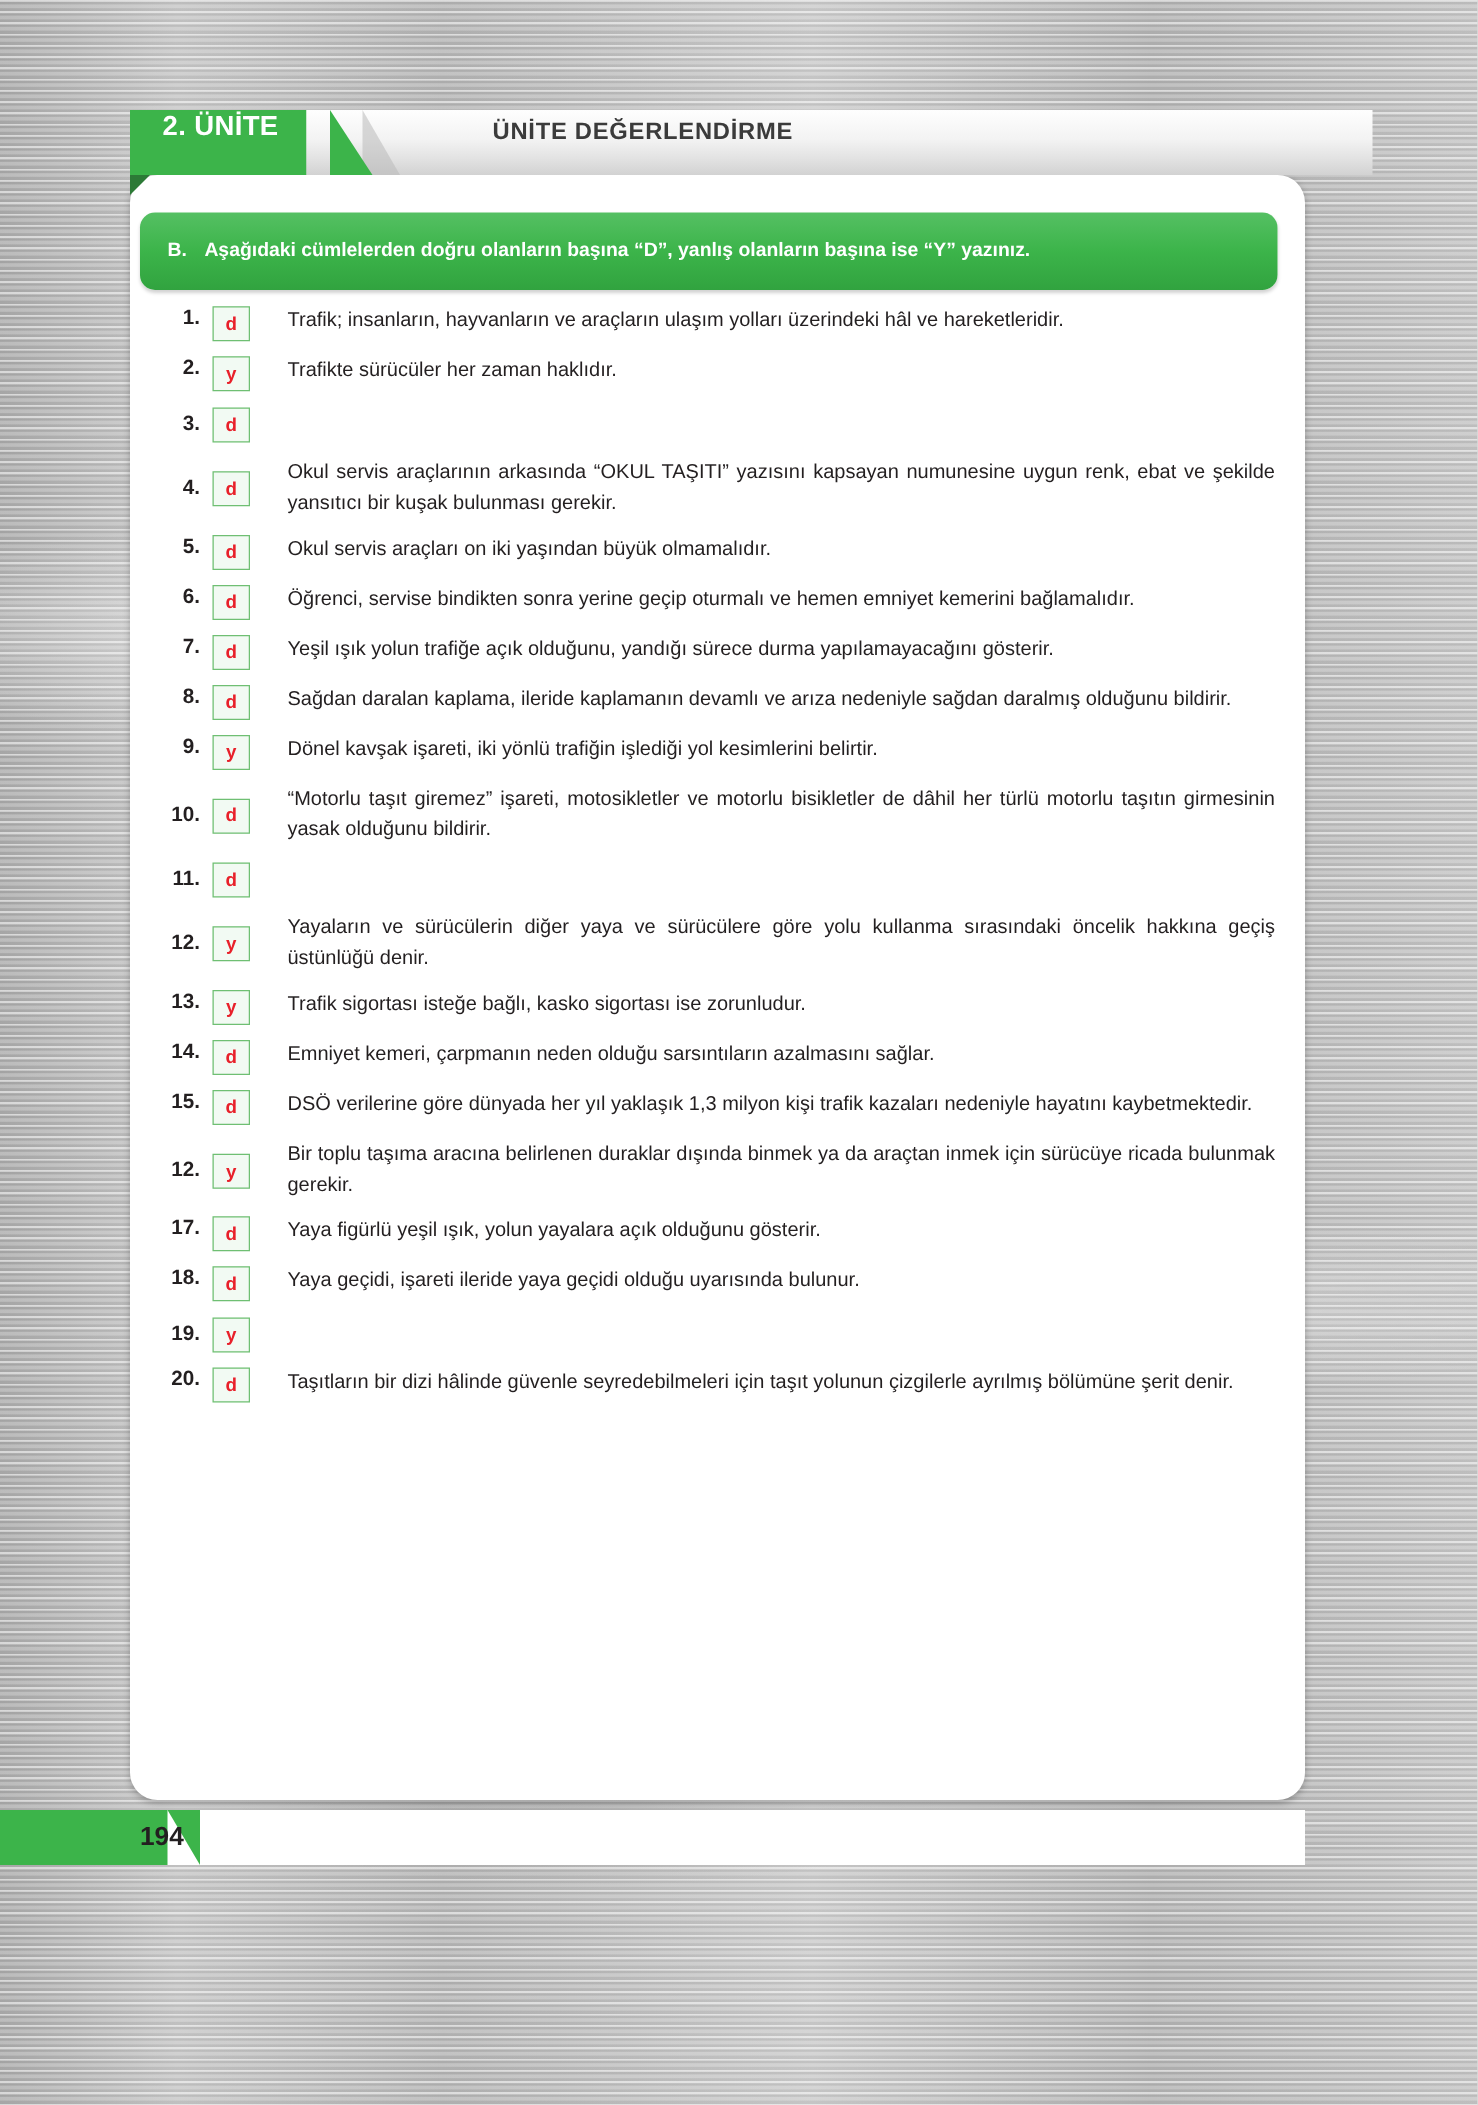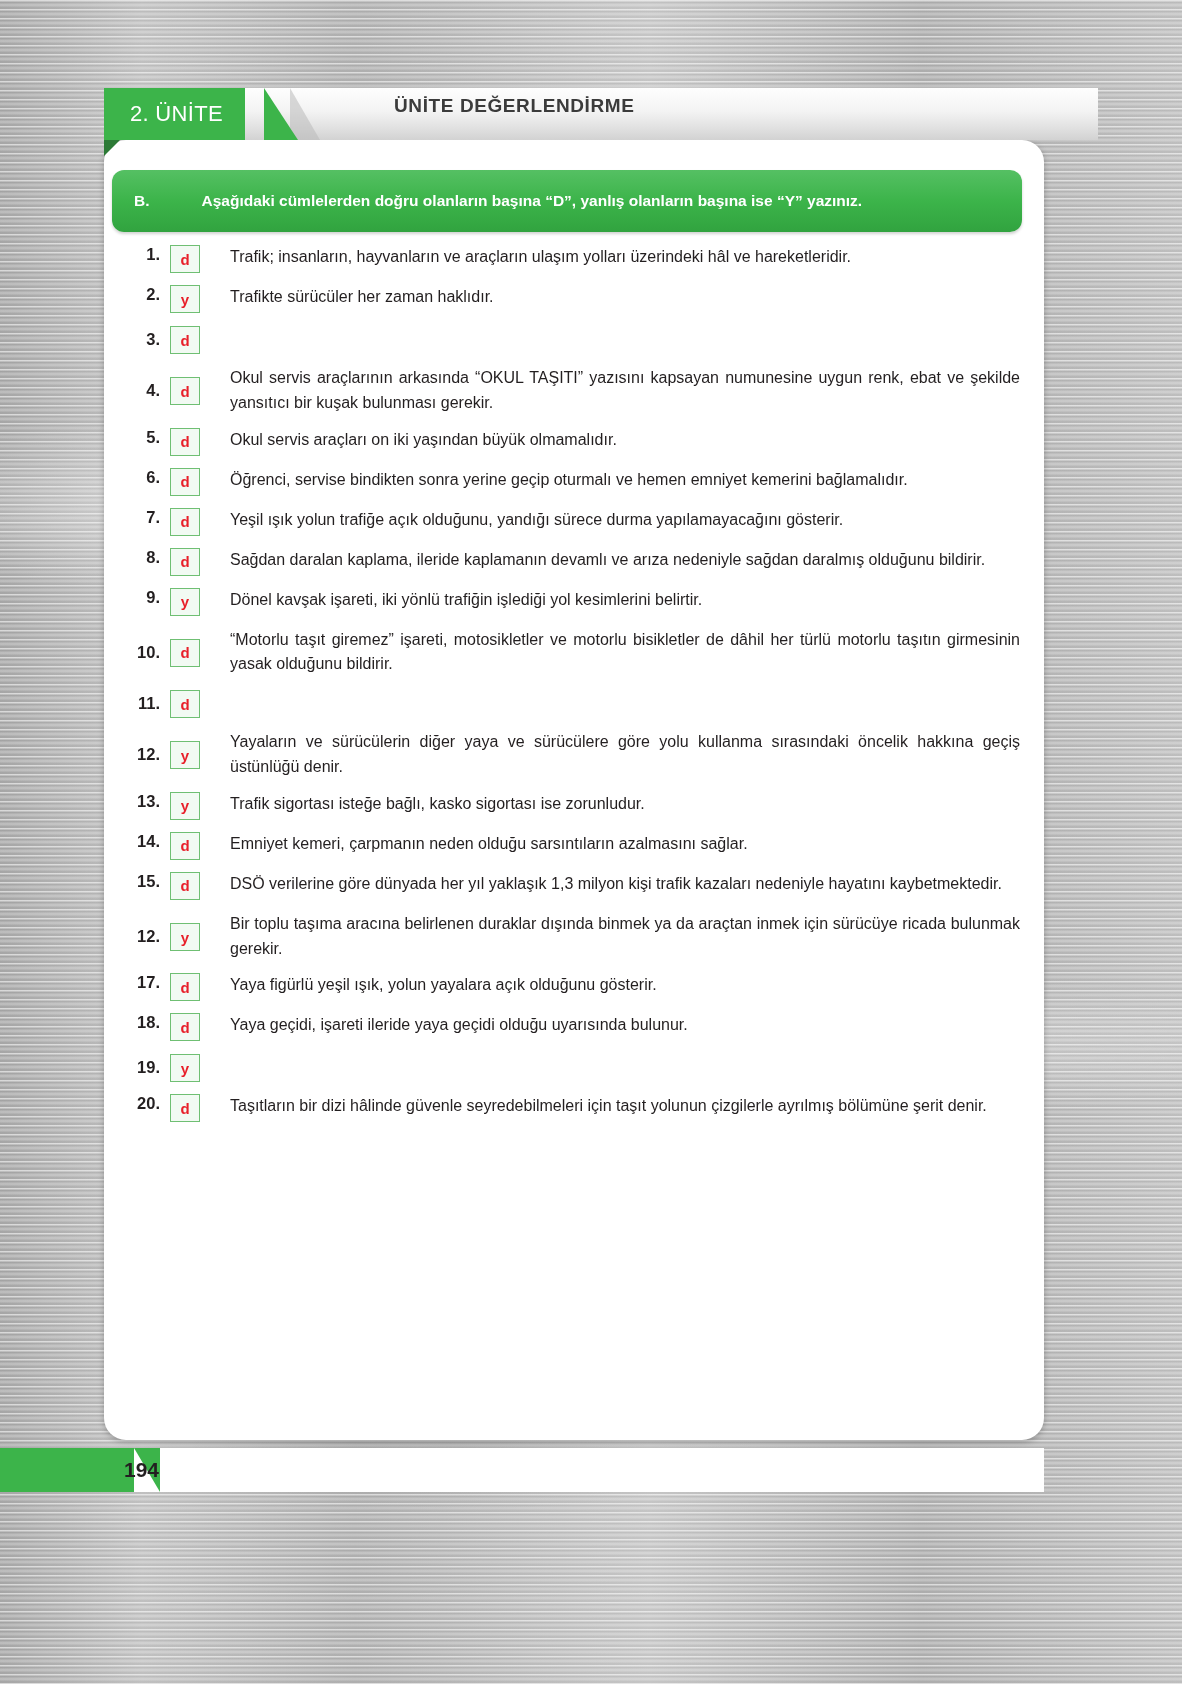--- a/index.html
+++ b/index.html
@@ -58,23 +58,23 @@
     display: flex;
     align-items: center;
     overflow: hidden;
   }
   .unit-tab {
     position: relative;
     height: 52px;
     background: #3cb44a;
     color: #ffffff;
     font-size: 22px;
-    font-weight: normal;
-    display: flex;
-    align-items: center;
+    font-weight: bold;
+    display: flex;
+    align-items: flex-start;
     padding: 0 22px 0 26px;
     letter-spacing: 0.3px;
     z-index: 3;
   }
   .unit-tab-slant {
     position: absolute;
     left: 160px;
     top: 0;
     width: 0;
     height: 0;
@@ -148,21 +148,20 @@
     font-weight: bold;
     box-shadow: 0 2px 3px rgba(0,0,0,0.18);
   }
   .banner .letter {
     padding-left: 22px;
     padding-right: 14px;
   }
   .banner .text {
     padding-right: 20px;
     line-height: 1.3;
-    margin-left: 38px;
   }
 
   
   .qlist {
     position: absolute;
     left: 104px;
     top: 245px;
     width: 940px;
   }
   .qrow {
@@ -245,21 +244,21 @@
     top: 1448px;
     width: 0;
     height: 0;
     border-style: solid;
     border-width: 0 0 44px 26px;
     border-color: transparent transparent #ffffff transparent;
     z-index: 2;
   }
   .page-number {
     position: absolute;
-    left: 124px;
+    left: 112px;
     top: 1448px;
     height: 44px;
     display: flex;
     align-items: center;
     font-size: 21px;
     font-weight: bold;
     color: #231f20;
     z-index: 5;
   }
 </style>

